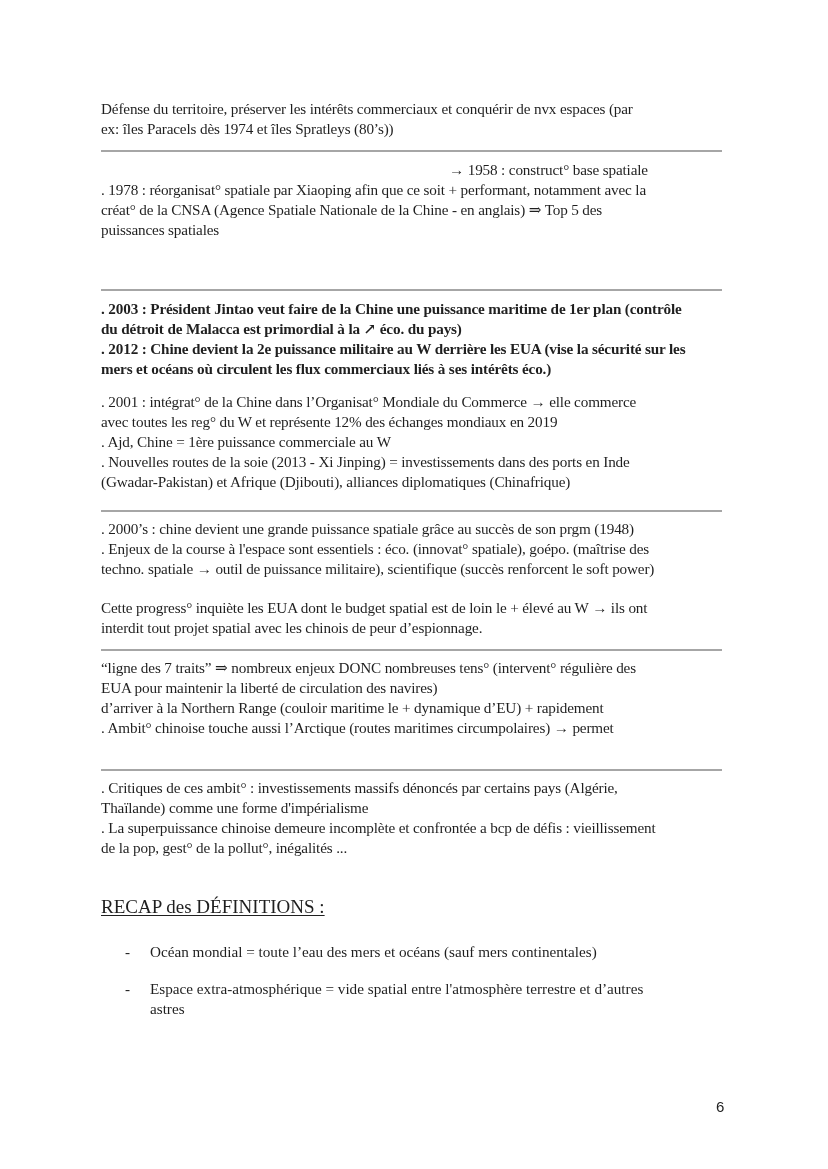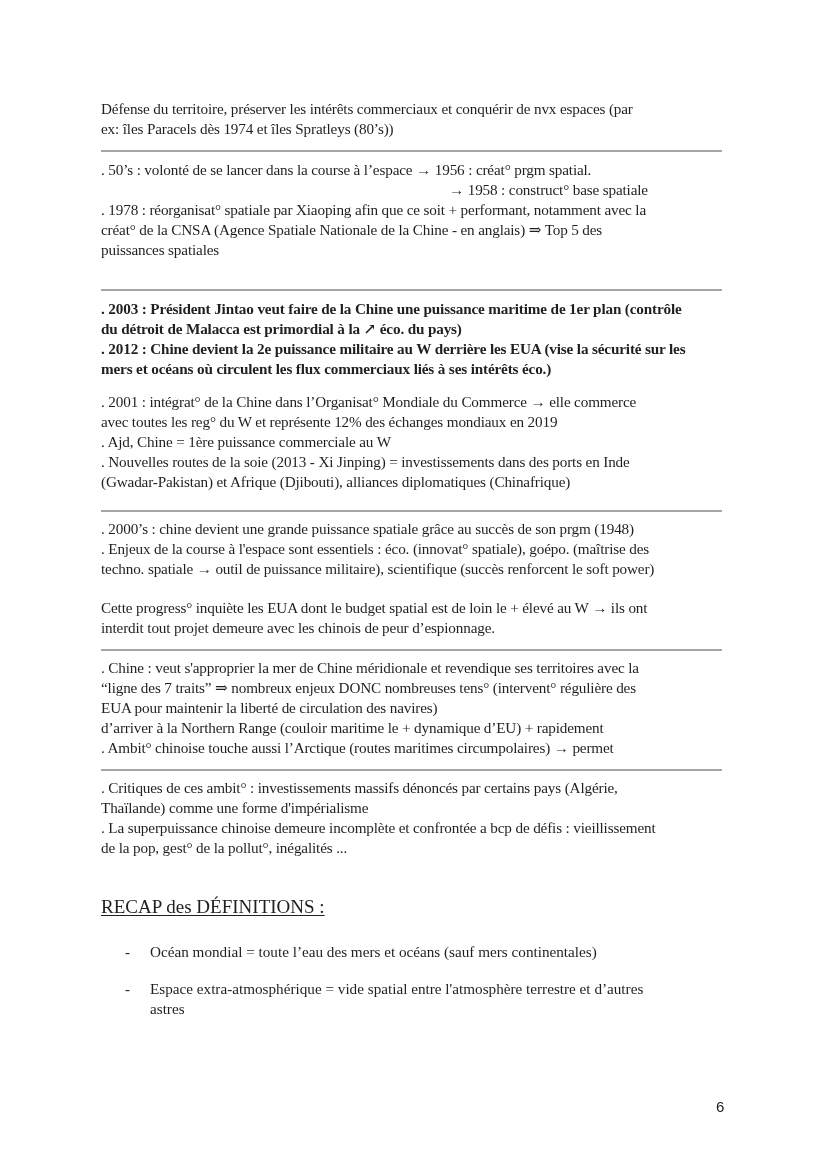--- a/index.html
+++ b/index.html
@@ -91,21 +91,20 @@
 <div class="page">
 
   <div class="block" style="top:99px;">
     <span class="line">Défense du territoire, préserver les intérêts commerciaux et conquérir de nvx espaces (par</span>
     <span class="line">ex: îles Paracels dès 1974 et îles Spratleys (80’s))</span>
   </div>
 
   <div class="divider" style="top:150px;"></div>
 
   <div class="block" style="top:160px;">
-    <span class="line">. 50’s : volonté de se lancer dans la course à l’espace → 1956 : créat° prgm spatial.</span>
     <span class="line indent-arrow">→ 1958 : construct° base spatiale</span>
     <span class="line">. 1978 : réorganisat° spatiale par Xiaoping afin que ce soit + performant, notamment avec la</span>
     <span class="line">créat° de la CNSA (Agence Spatiale Nationale de la Chine - en anglais) ⇒ Top 5 des</span>
     <span class="line">puissances spatiales</span>
   </div>
 
   <div class="divider" style="top:289px;"></div>
 
   <div class="block" style="top:299px;font-weight:bold;">
     <span class="line">. 2003 : Président Jintao veut faire de la Chine une puissance maritime de 1er plan (contrôle</span>
@@ -125,27 +124,26 @@
   <div class="divider" style="top:510px;"></div>
 
   <div class="block" style="top:519px;">
     <span class="line">. 2000’s : chine devient une grande puissance spatiale grâce au succès de son prgm (1948)</span>
     <span class="line">. Enjeux de la course à l'espace sont essentiels : éco. (innovat° spatiale), goépo. (maîtrise des</span>
     <span class="line">techno. spatiale → outil de puissance militaire), scientifique (succès renforcent le soft power)</span>
   </div>
 
   <div class="block" style="top:598px;">
     <span class="line">Cette progress° inquiète les EUA dont le budget spatial est de loin le + élevé au W → ils ont</span>
-    <span class="line">interdit tout projet demeure avec les chinois de peur d’espionnage.</span>
+    <span class="line">interdit tout projet spatial avec les chinois de peur d’espionnage.</span>
   </div>
 
   <div class="divider" style="top:649px;"></div>
 
   <div class="block" style="top:658px;">
-    <span class="line">. Chine : veut s'approprier la mer de Chine méridionale et revendique ses territoires avec la</span>
     <span class="line">“ligne des 7 traits” ⇒ nombreux enjeux DONC nombreuses tens° (intervent° régulière des</span>
     <span class="line">EUA pour maintenir la liberté de circulation des navires)</span>
     <span class="line">d’arriver à la Northern Range (couloir maritime le + dynamique d’EU) + rapidement</span>
     <span class="line">. Ambit° chinoise touche aussi l’Arctique (routes maritimes circumpolaires) → permet</span>
   </div>
 
   <div class="divider" style="top:769px;"></div>
 
   <div class="block" style="top:778px;">
     <span class="line">. Critiques de ces ambit° : investissements massifs dénoncés par certains pays (Algérie,</span>

